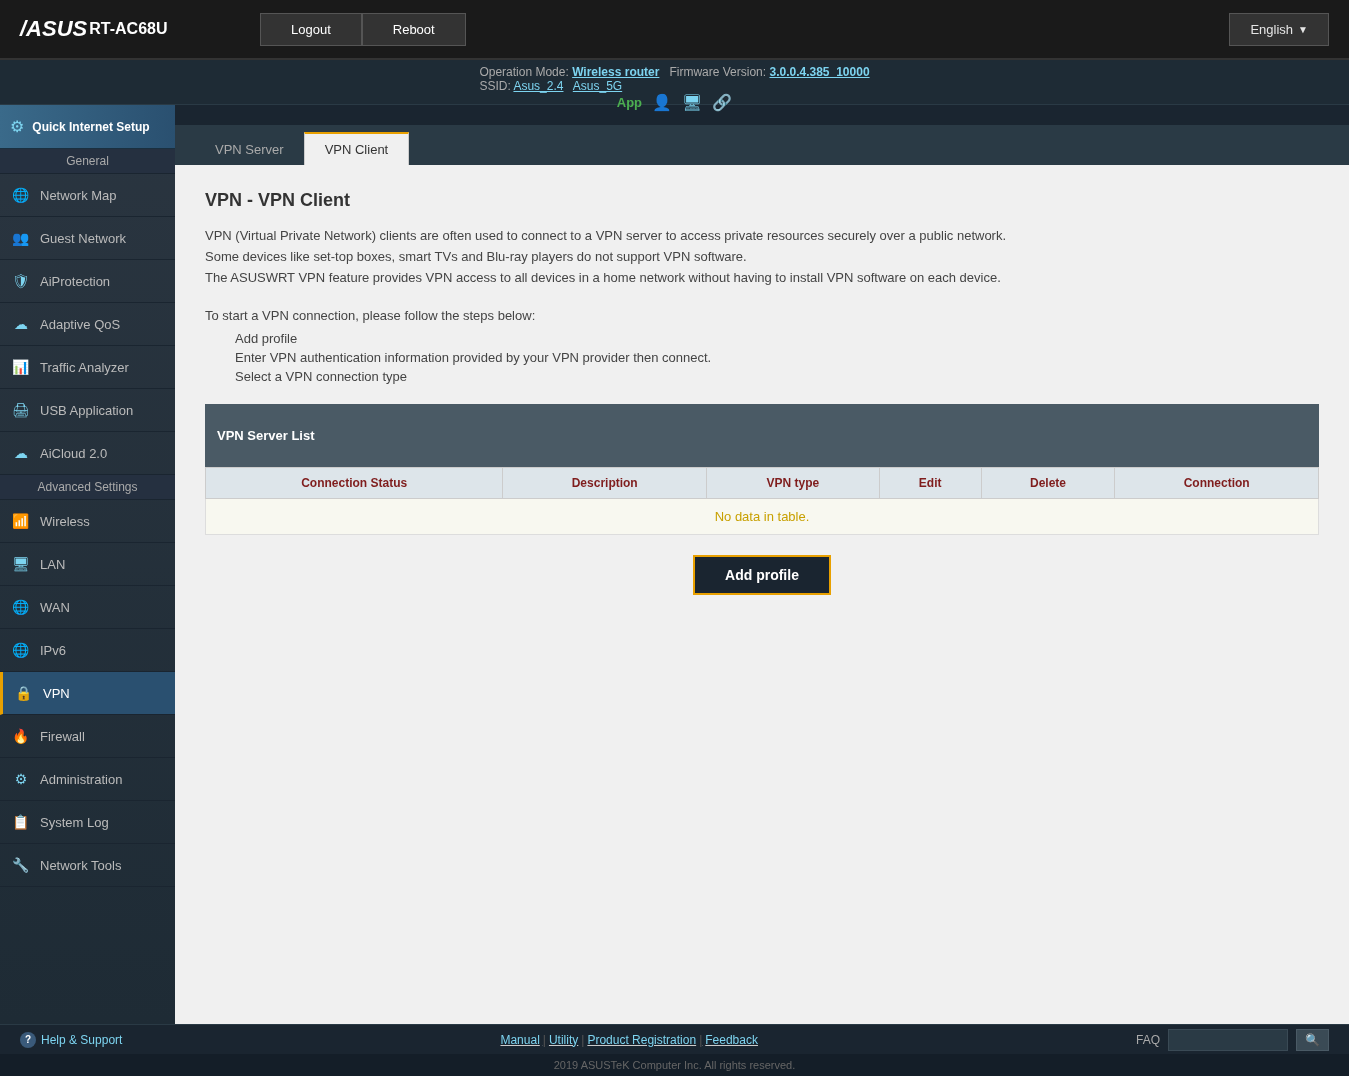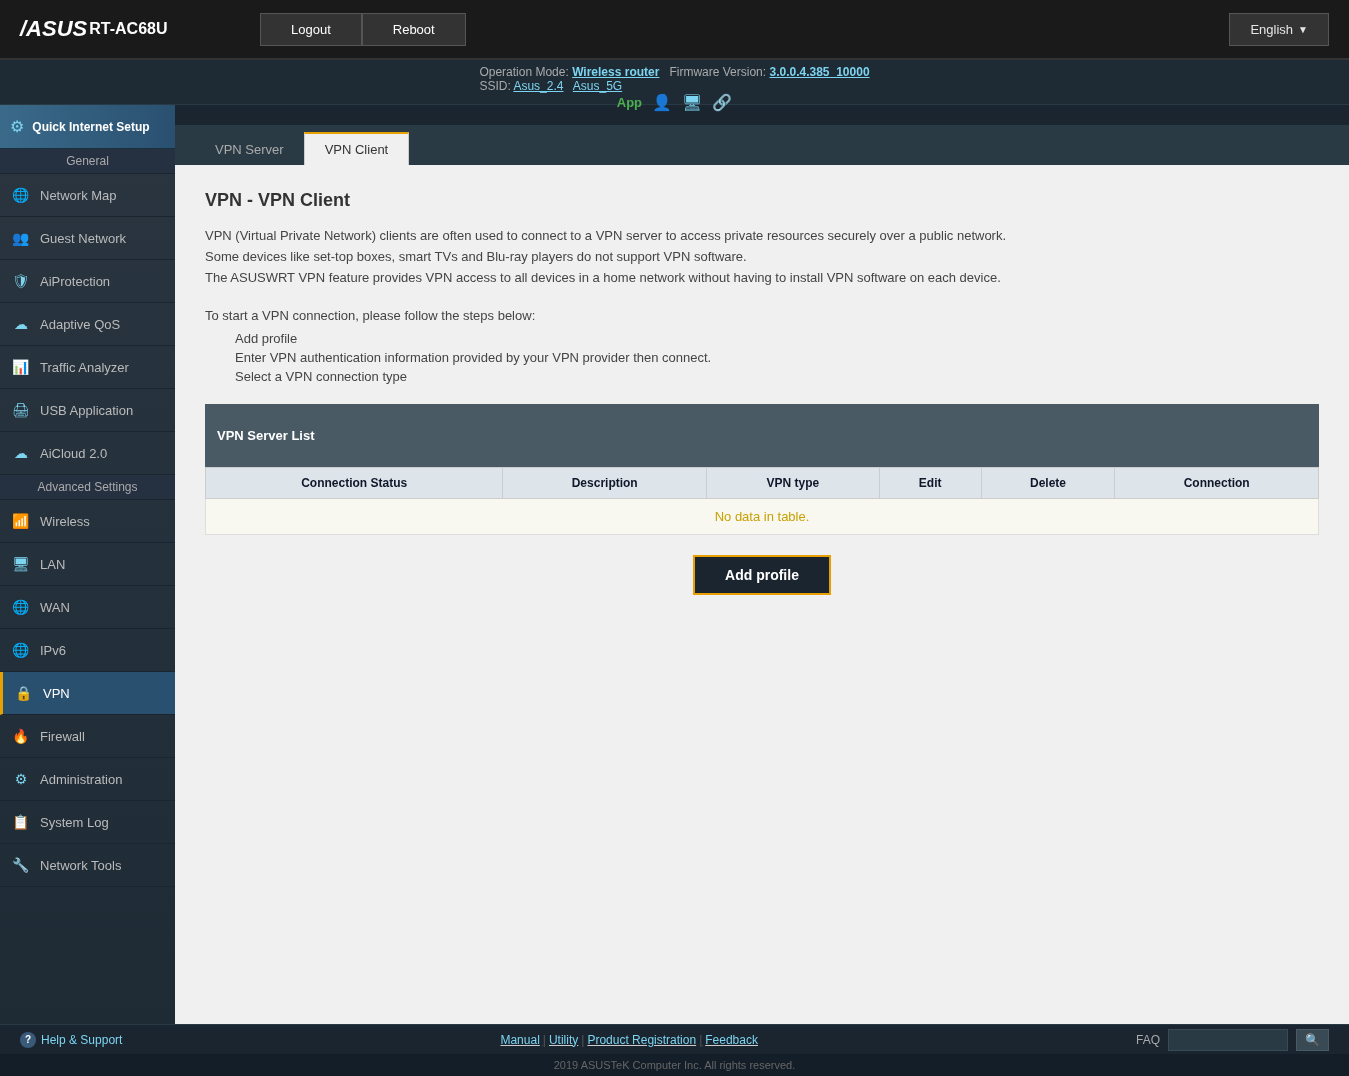--- a/index.html
+++ b/index.html
@@ -228,21 +228,21 @@
       font-weight: bold;
     }
     .vpn-table {
       width: 100%;
       border-collapse: collapse;
       background: #fff;
       border: 1px solid #ccc;
     }
     .vpn-table th {
       background: #dde5ea;
-      color: #0f172a;
+      color: #7f1d1d;
       padding: 8px 10px;
       font-size: 12px;
       text-align: center;
       border: 1px solid #ccc;
     }
     .vpn-table td {
       padding: 10px;
       text-align: center;
       color: #c8a000;
       font-size: 13px;

